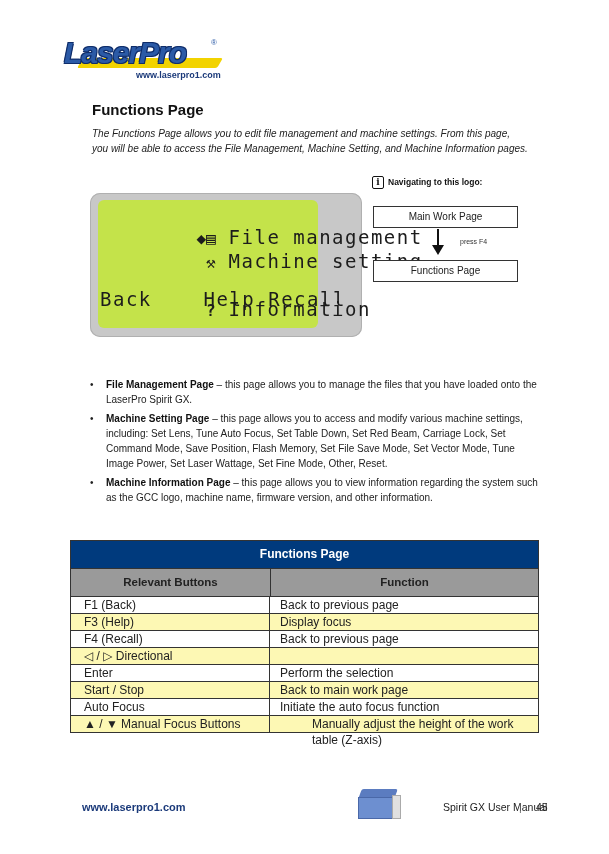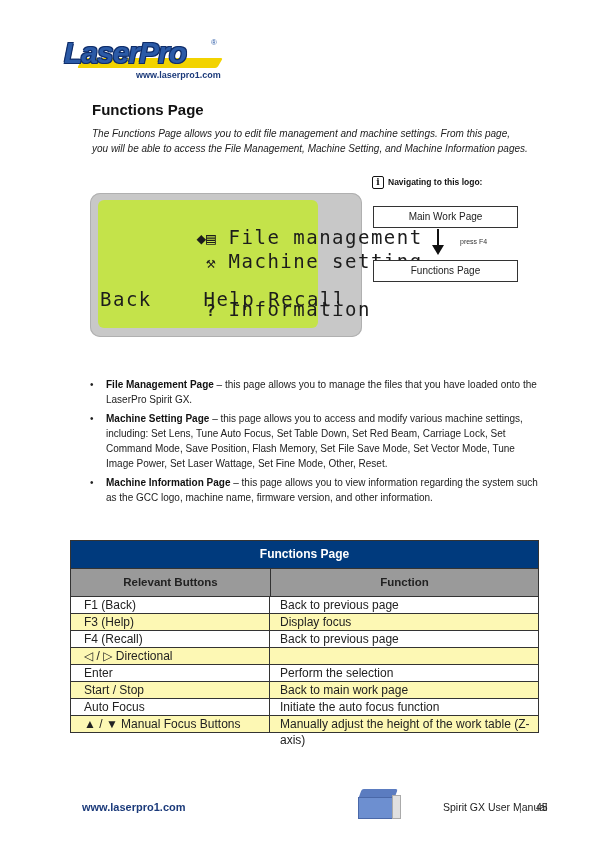--- a/index.html
+++ b/index.html
@@ -53,21 +53,21 @@
 
   
   .table { left: 70px; top: 540px; width: 467px; border: 1px solid #333; border-collapse: collapse; }
   .t-title { height: 27px; background: #003a7d; color: #fff; font-size: 12px; font-weight: bold;
              text-align: center; line-height: 27px; border-bottom: 1px solid #333; }
   .t-head { display: flex; height: 27px; background: #9a9a9a; border-bottom: 1px solid #333; }
   .t-head div { font-size: 11.5px; font-weight: bold; color: #222; text-align: center; line-height: 27px; }
   .c1 { width: 199px; border-right: 1px solid #333; }
   .c2 { flex: 1; }
   .t-row { display: flex; height: 16px; border-bottom: 1px solid #333; font-size: 12px; line-height: 16px; color: #222; }
-  .t-row:last-child { border-bottom: none; }
+  .t-row:last-child { border-bottom: none; gap: 32px; }
   .t-row.alt { background: #fdf8b4; }
   .t-row .c1 { padding-left: 13px; box-sizing: border-box; }
   .t-row .c2 { padding-left: 10px; }
 
   
   .foot-url { left: 82px; top: 801px; font-size: 11px; font-weight: bold; color: #1b3a7a; }
   .machine { left: 358px; top: 787px; width: 42px; height: 32px; }
   .m-top { position: absolute; left: 2px; top: 2px; width: 36px; height: 10px; background: #5b7cc0;
            transform: skewX(-20deg); border-radius: 2px; }
   .m-body { position: absolute; left: 0; top: 10px; width: 34px; height: 20px; background: #6d8fd0;

